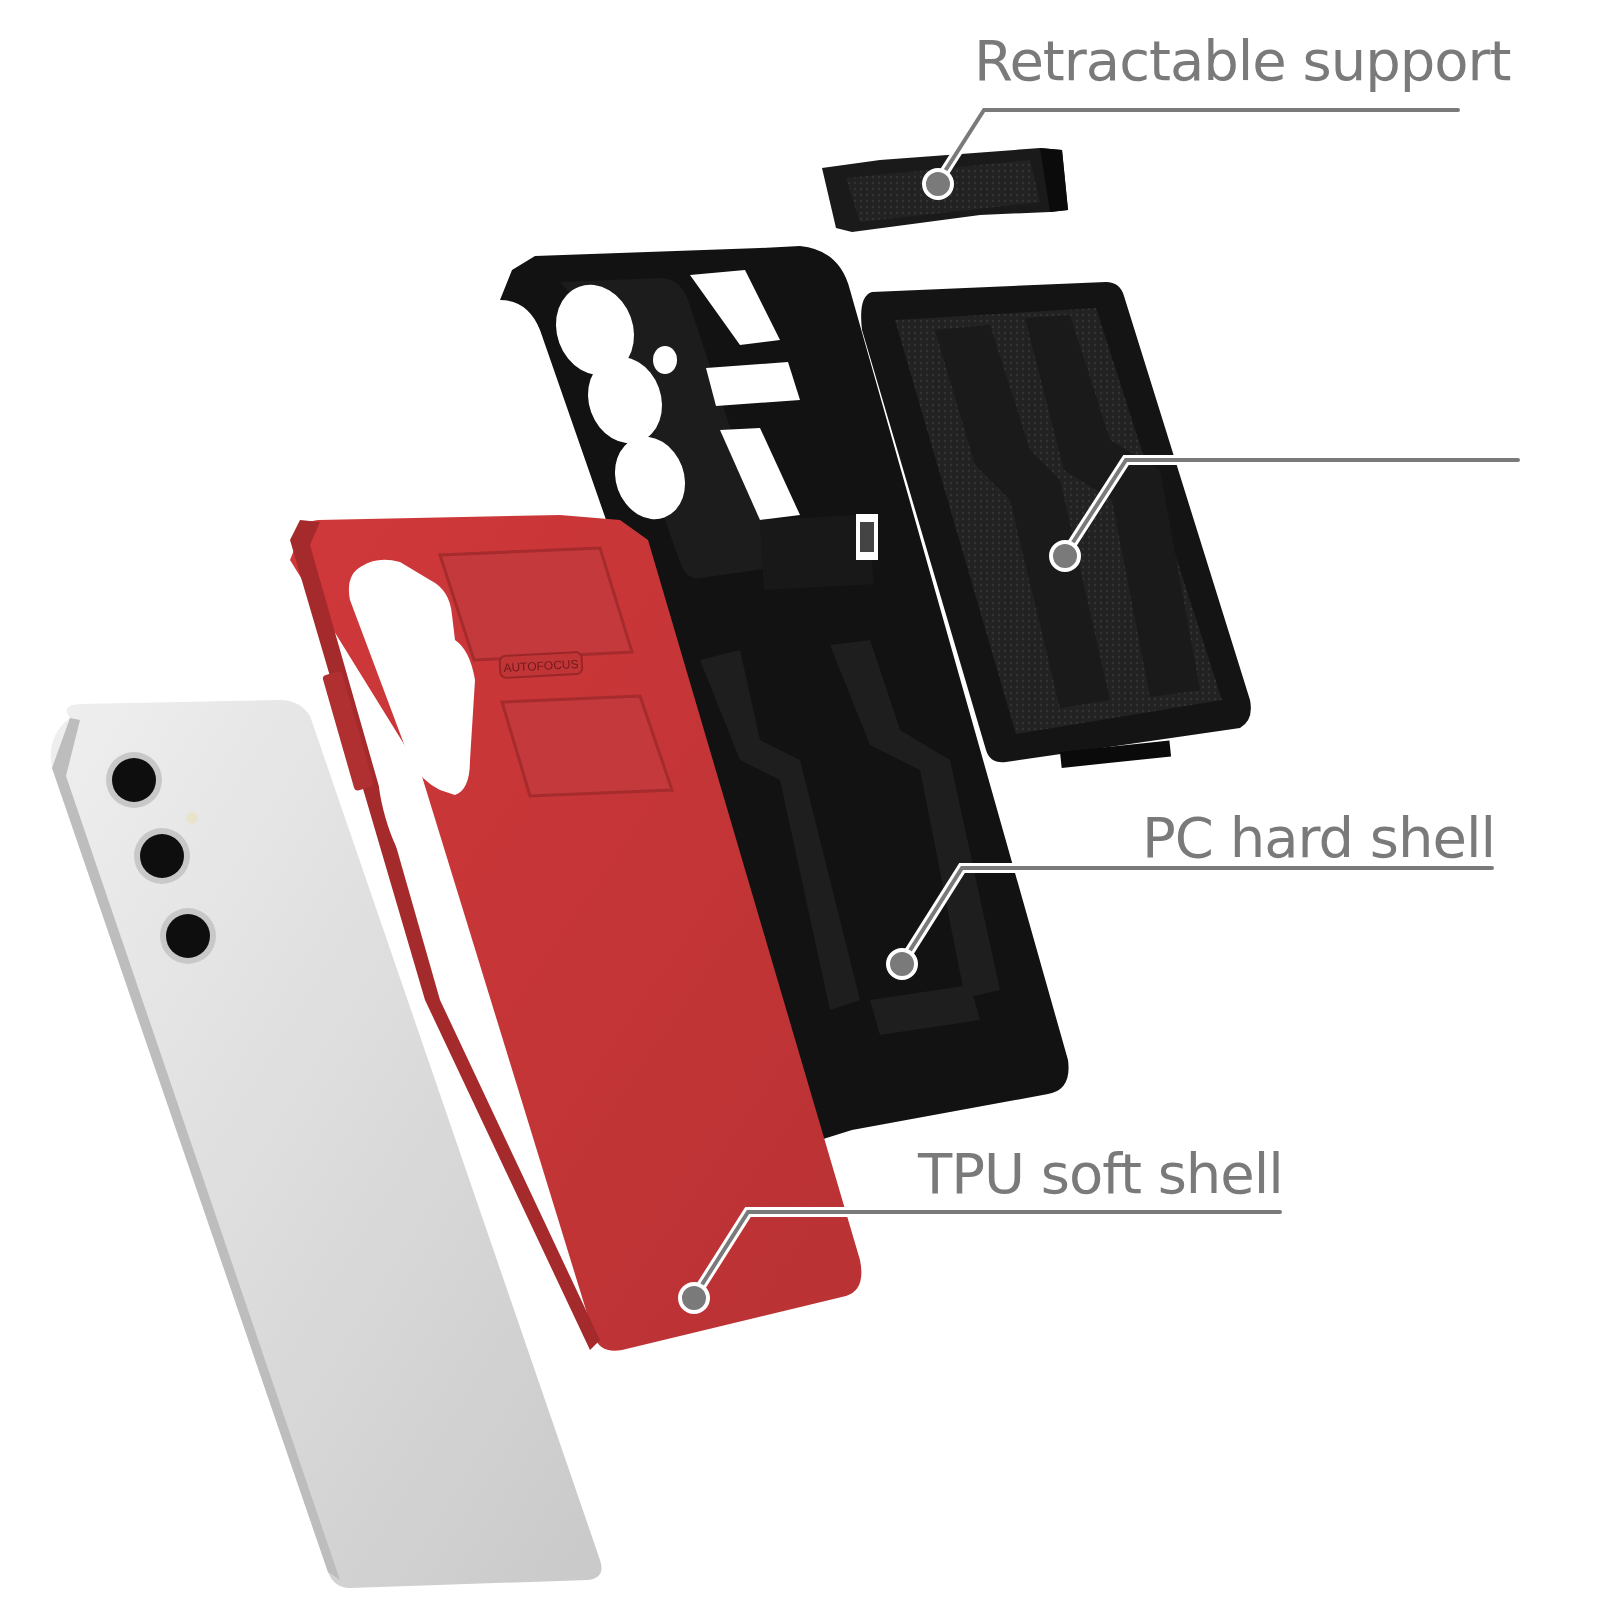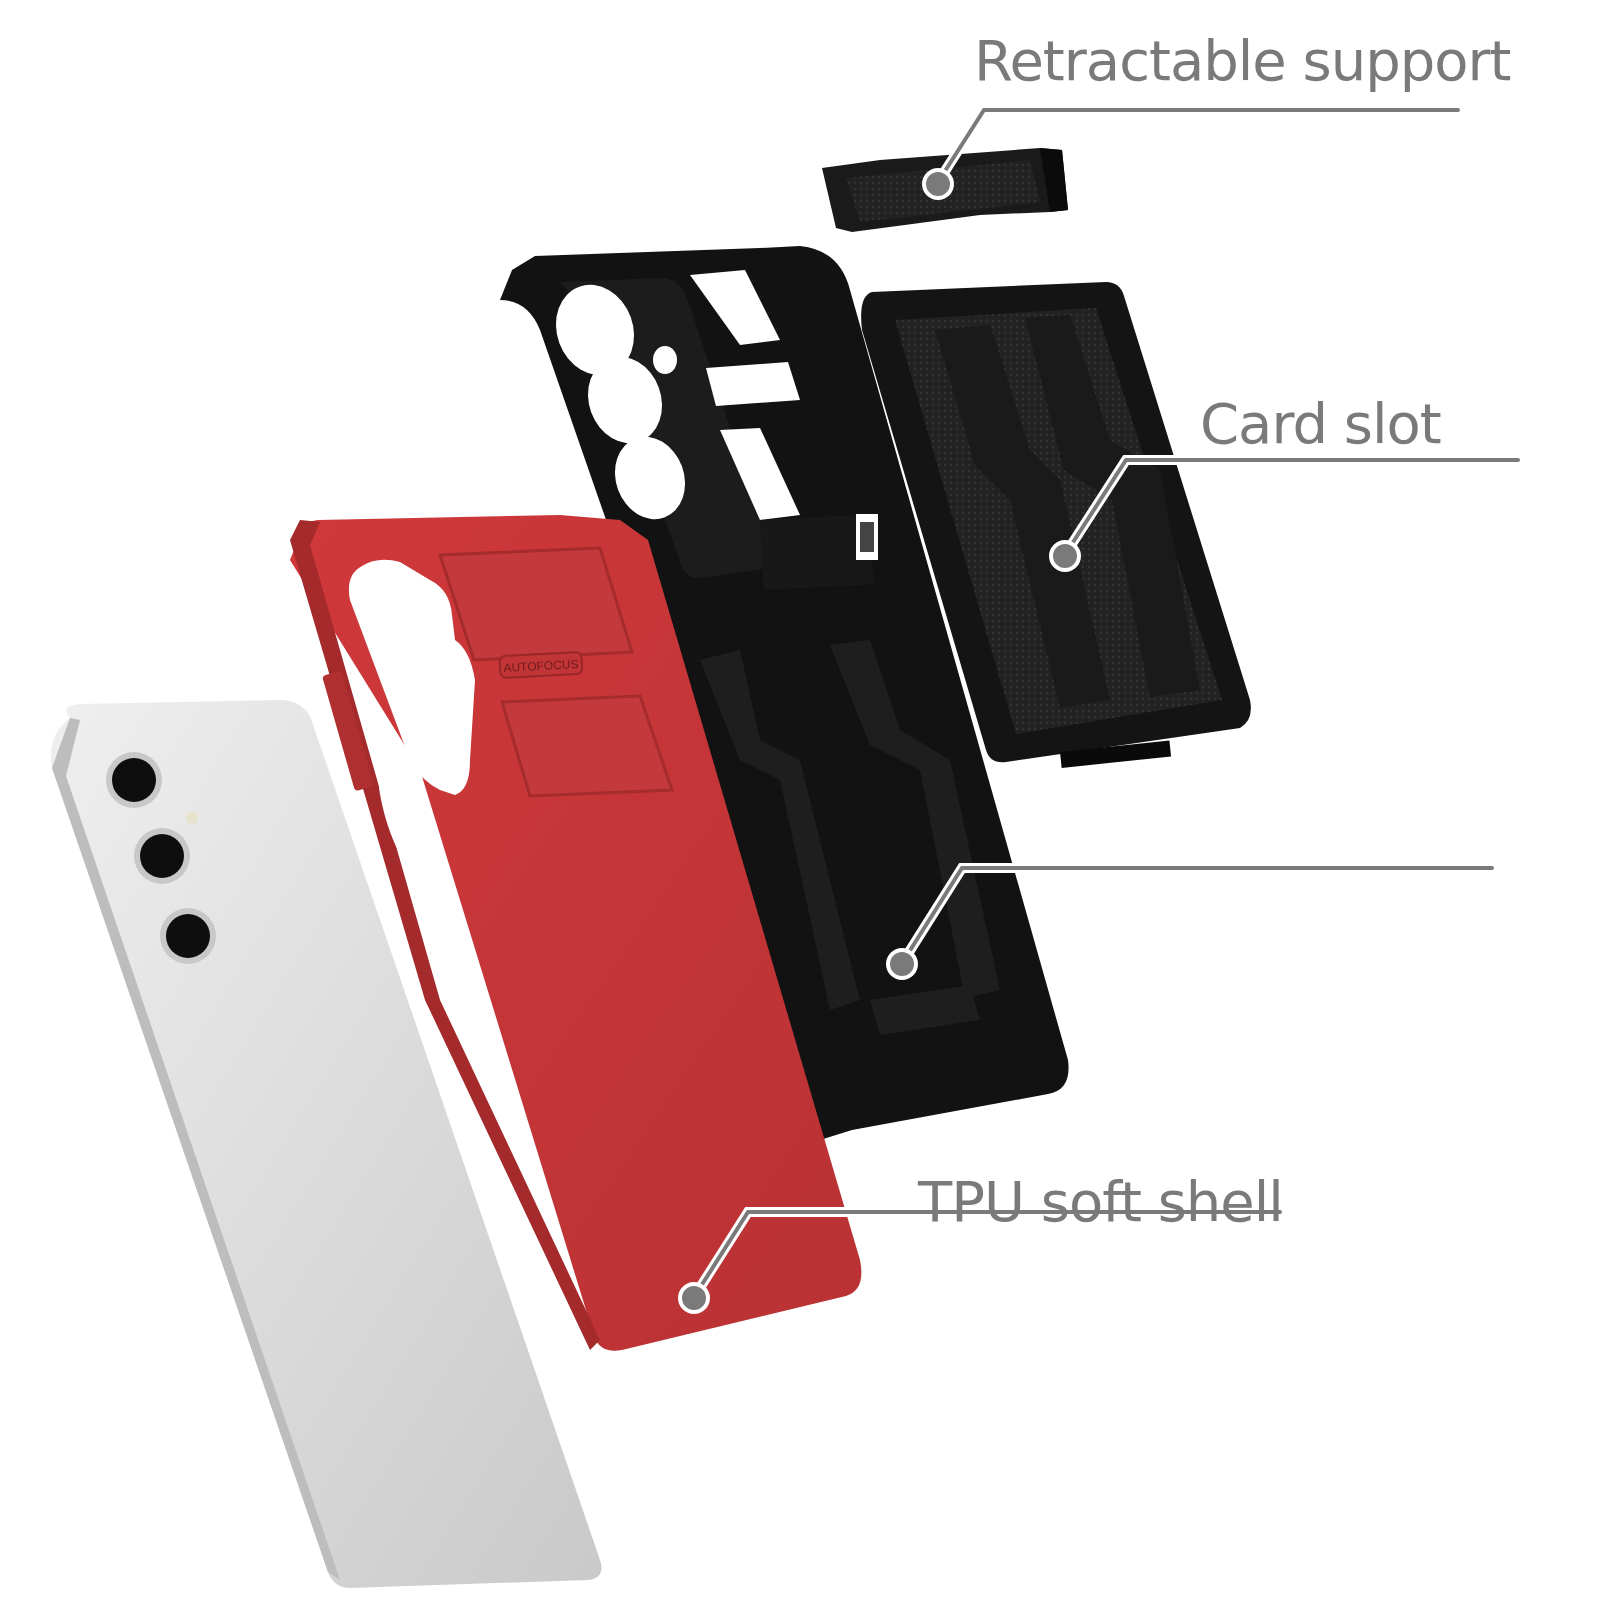--- a/index.html
+++ b/index.html
@@ -115,15 +115,15 @@
       <g stroke="#ffffff" stroke-width="4" fill="#7a7a7a">
         <circle cx="938" cy="184" r="14"></circle>
         <circle cx="1065" cy="556" r="14"></circle>
         <circle cx="902" cy="964" r="14"></circle>
         <circle cx="694" cy="1298" r="14"></circle>
       </g>
     </g>
   </svg>
 
   <div class="callout-label" style="left:974px; top:26px;margin-top:7px;">Retractable support</div>
-  <div class="callout-label" style="left:1200px; top:396px;">Card slot</div>
-  <div class="callout-label" style="left:918px; top:1146px;margin-top:28px;">TPU soft shell</div>
+  <div class="callout-label" style="left:1142px; top:810px;">PC hard shell</div>
+  <div class="callout-label" style="left:918px; top:1146px;">TPU soft shell</div>
 </div>
 
 </body></html>

